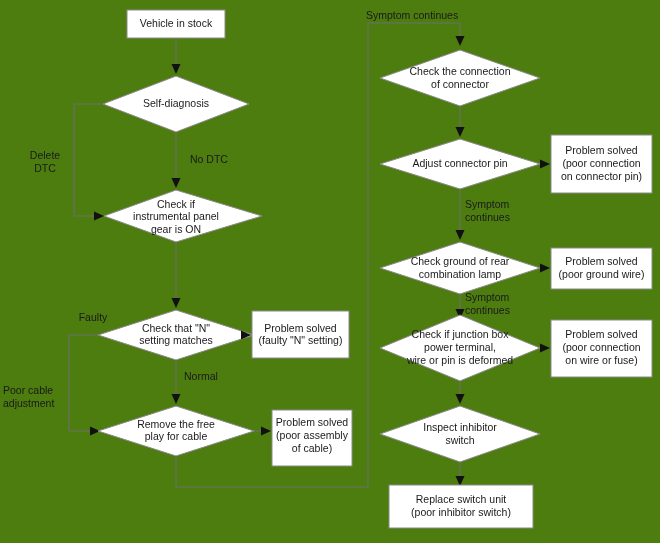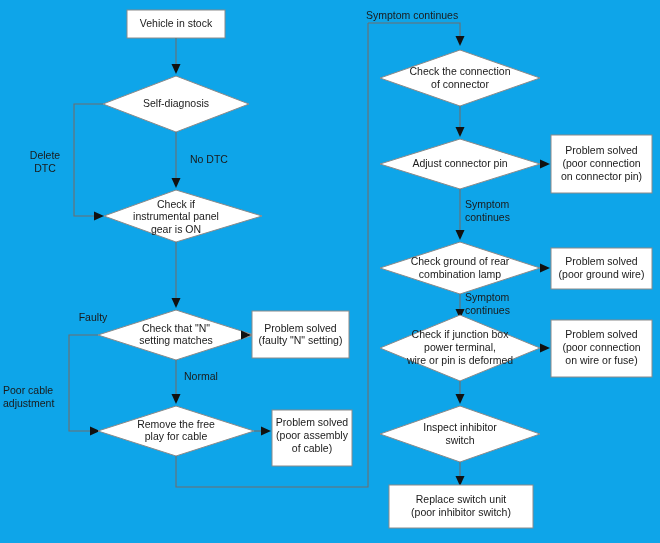--- a/index.html
+++ b/index.html
@@ -4,21 +4,21 @@
 <style>
   html, body {
     margin: 0;
     padding: 0;
     background: #ffffff;
   }
   #canvas {
     position: relative;
     width: 660px;
     height: 543px;
-    background: #0ea5e9;
+    background: #4d7c0f;
     font-family: "Liberation Sans", sans-serif;
     overflow: hidden;
   }
   svg.flow {
     position: absolute;
     left: 0;
     top: 0;
     width: 660px;
     height: 543px;
   }

